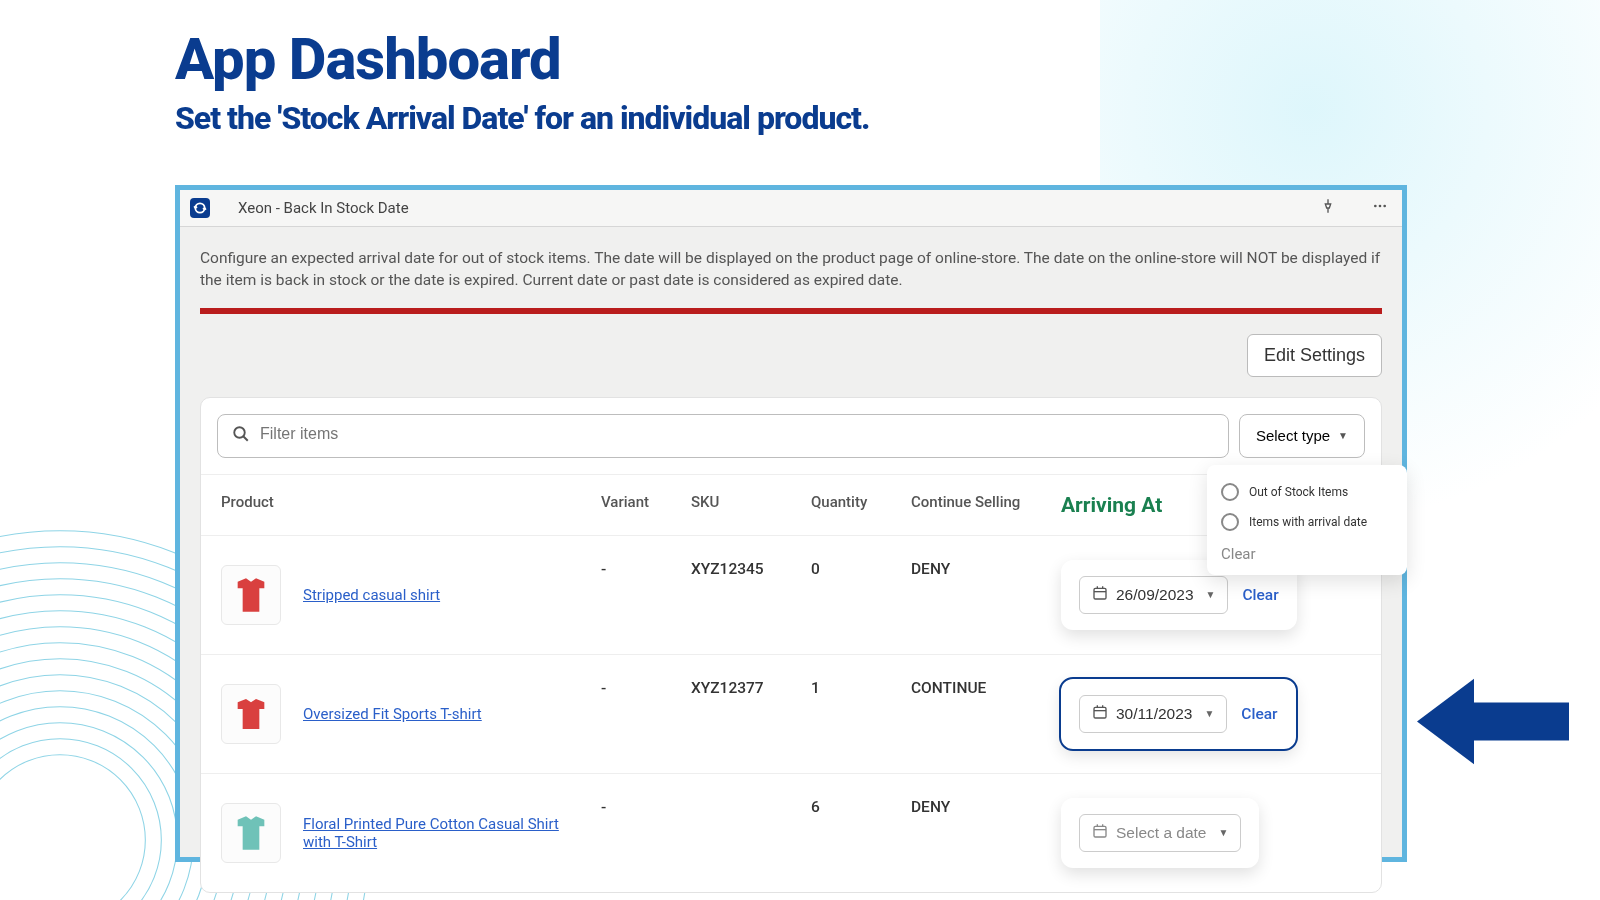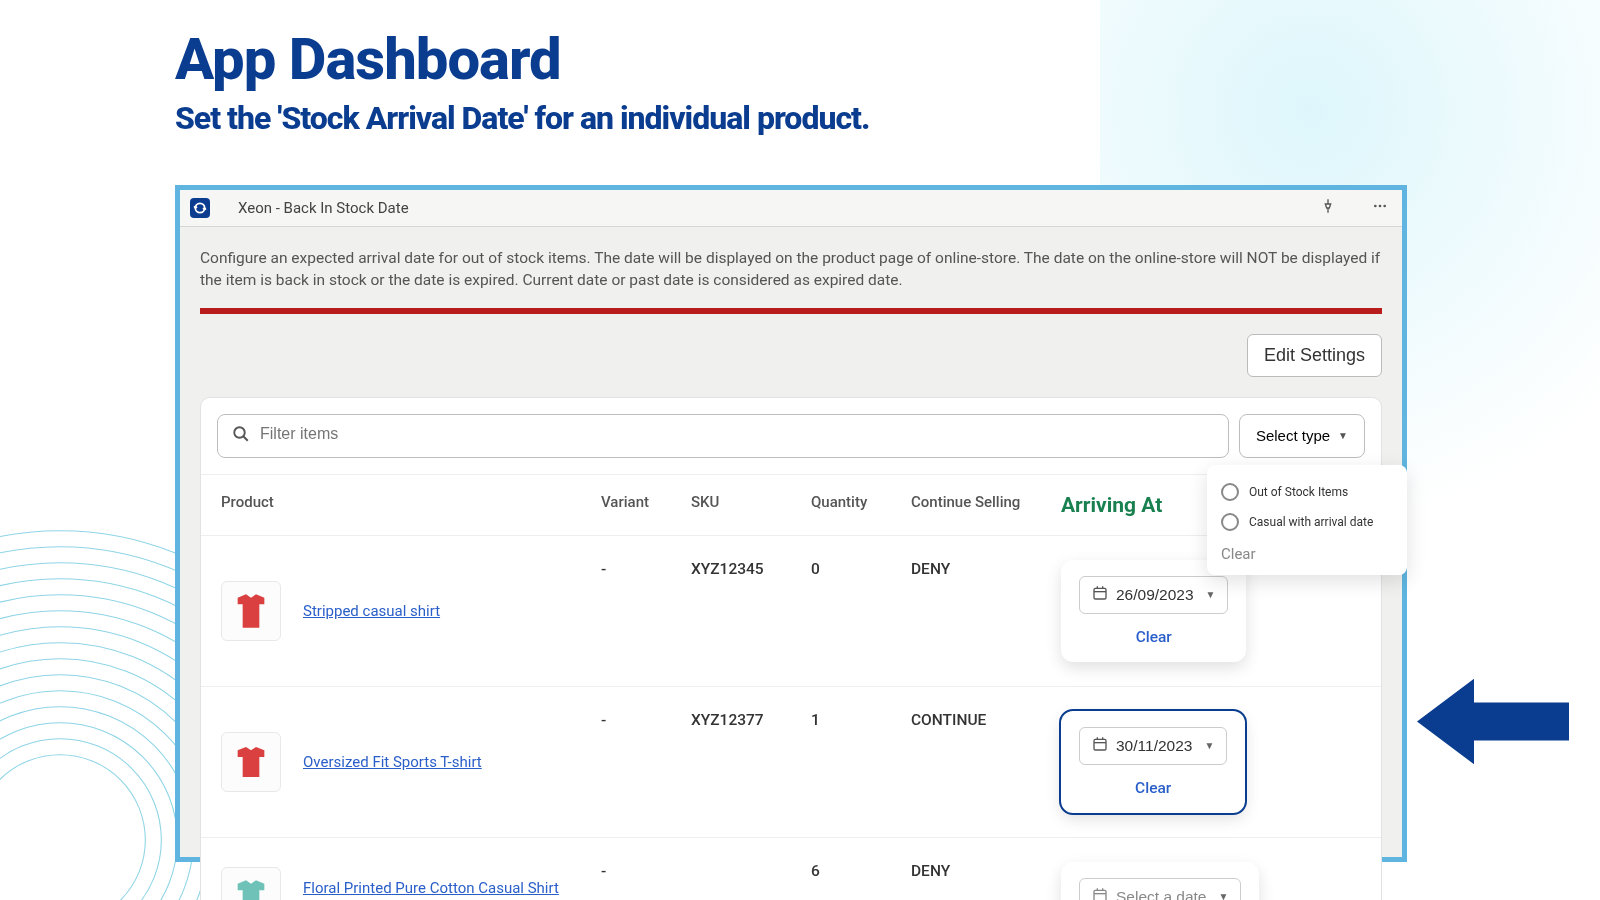--- a/index.html
+++ b/index.html
@@ -239,21 +239,20 @@
   align-items: center;
 }
 .arrivalcard {
   background: #fff;
   border-radius: 12px;
   box-shadow: 0 6px 16px rgba(0,0,0,0.12);
   padding: 16px 18px;
   display: flex;
   align-items: center;
   gap: 14px;
-  flex-direction: column;
 }
 .arrivalcard.highlighted {
   outline: 2px solid #0a3c8f;
 }
 .datebtn {
   display: flex;
   align-items: center;
   gap: 8px;
   border: 1px solid #ccc;
   border-radius: 6px;
@@ -472,21 +471,21 @@
     </div>
   </div>
 
   <div class="dropdown">
     <div class="opt">
       <span class="radio"></span>
       <span>Out of Stock Items</span>
     </div>
     <div class="opt">
       <span class="radio"></span>
-      <span>Casual with arrival date</span>
+      <span>Items with arrival date</span>
     </div>
     <div class="clear">Clear</div>
   </div>
 </div>
 
 <div class="big-arrow">
   <svg viewBox="0 0 160 100">
     <polygon points="0,50 60,5 60,30 160,30 160,70 60,70 60,95" fill="#0a3c8f"></polygon>
   </svg>
 </div>

